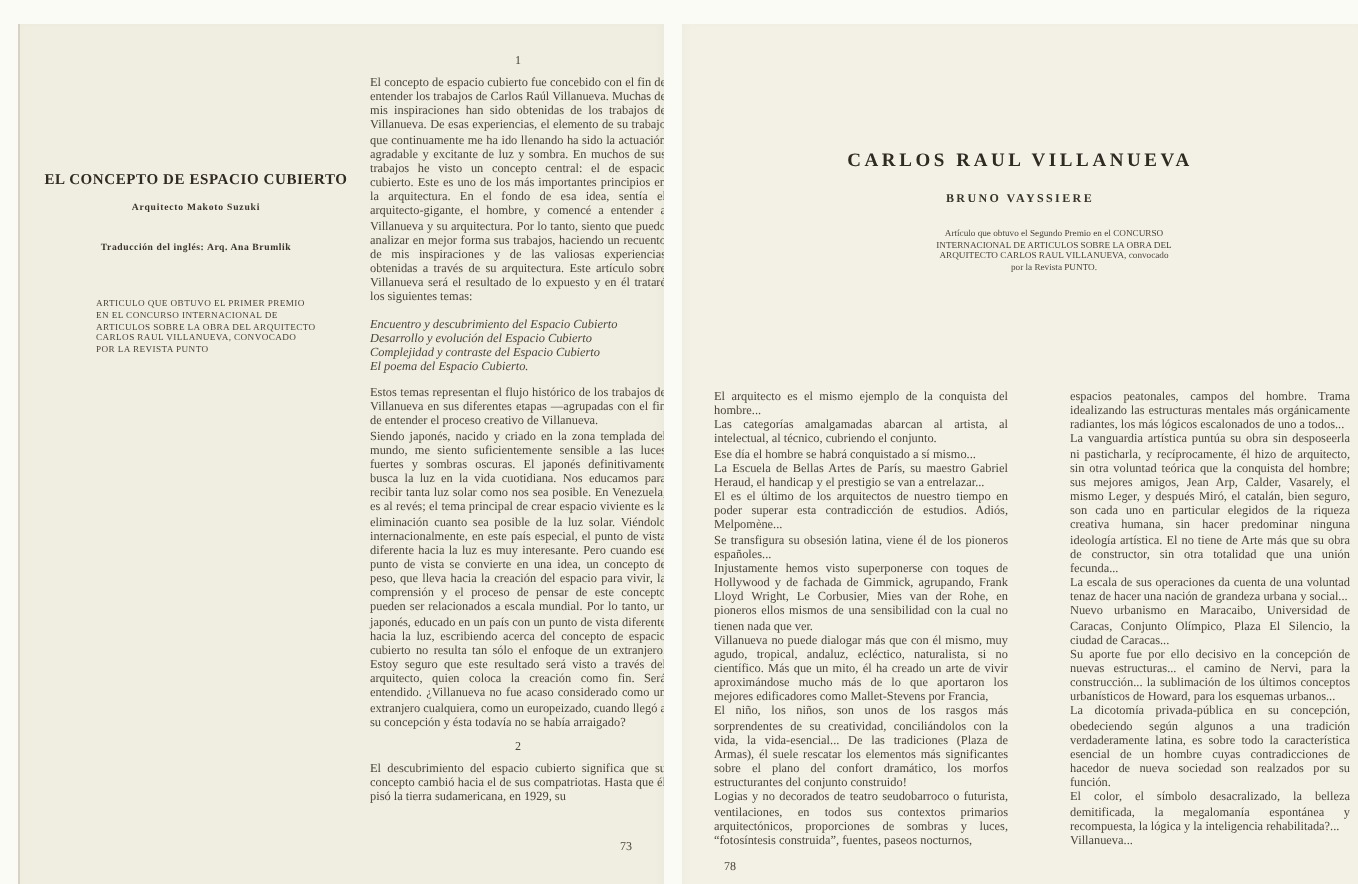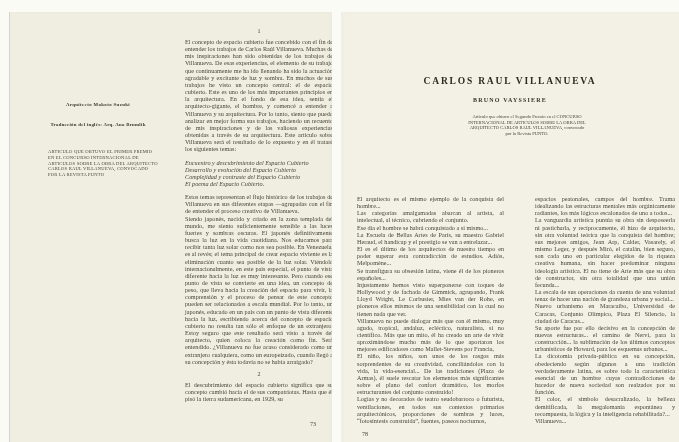--- a/index.html
+++ b/index.html
@@ -47,20 +47,21 @@
     font-size:4.6px;line-height:5.7px;text-align:center;color:#4a4439;
   }
   .rp-col1{position:absolute;left:16px;top:183px;width:147px;}
   .rp-col2{position:absolute;left:194px;top:183px;width:140px;}
 </style>
 </head>
 <body>
 
 <div class="page page-left">
 
+  <div class="centered lp-title">EL CONCEPTO DE ESPACIO CUBIERTO</div>
   <div class="centered lp-author">Arquitecto Makoto Suzuki</div>
   <div class="centered lp-translation">Traducción del inglés: Arq. Ana Brumlik</div>
   <div class="lp-note">ARTICULO QUE OBTUVO EL PRIMER PREMIO EN EL CONCURSO INTERNACIONAL DE ARTICULOS SOBRE LA OBRA DEL ARQUITECTO CARLOS RAUL VILLANUEVA, CONVOCADO POR LA REVISTA PUNTO</div>
 
   <div class="col lp-col">
     <div class="sec-num">1</div>
     <p>El concepto de espacio cubierto fue concebido con el fin de entender los trabajos de Carlos Raúl Villanueva. Muchas de mis inspiraciones han sido obtenidas de los trabajos de Villanueva. De esas experiencias, el elemento de su trabajo que continuamente me ha ido llenando ha sido la actuación agradable y excitante de luz y sombra. En muchos de sus trabajos he visto un concepto central: el de espacio cubierto. Este es uno de los más importantes principios en la arquitectura. En el fondo de esa idea, sentía el arquitecto-gigante, el hombre, y comencé a entender a Villanueva y su arquitectura. Por lo tanto, siento que puedo analizar en mejor forma sus trabajos, haciendo un recuento de mis inspiraciones y de las valiosas experiencias obtenidas a través de su arquitectura. Este artículo sobre Villanueva será el resultado de lo expuesto y en él trataré los siguientes temas:</p>
     <div class="themes">
       <div>Encuentro y descubrimiento del Espacio Cubierto</div>
       <div>Desarrollo y evolución del Espacio Cubierto</div>

